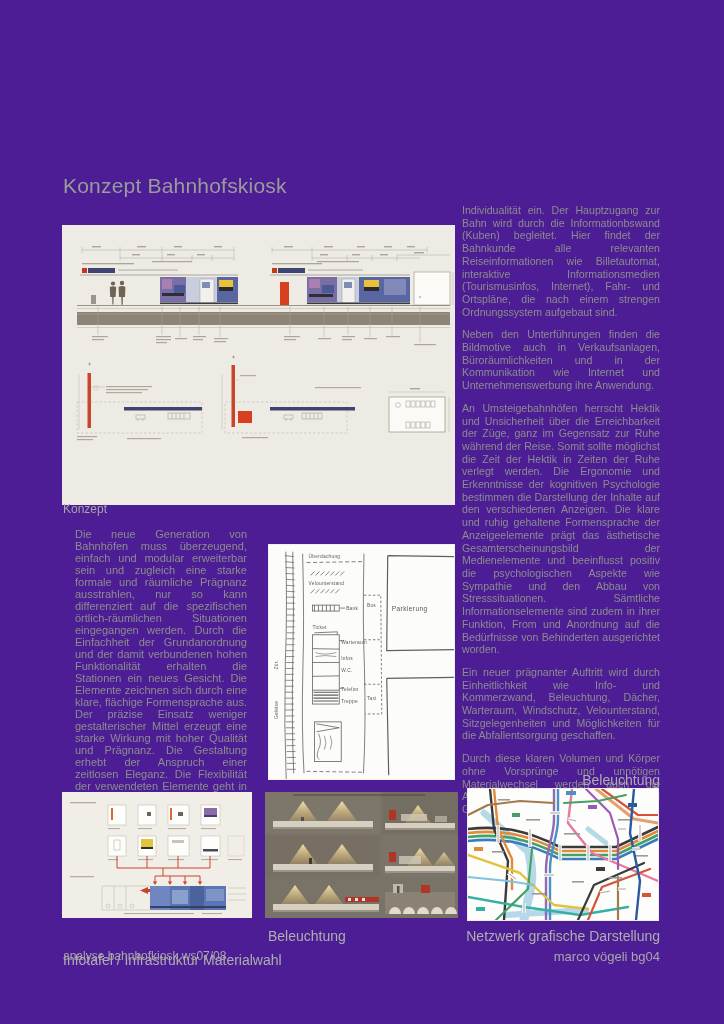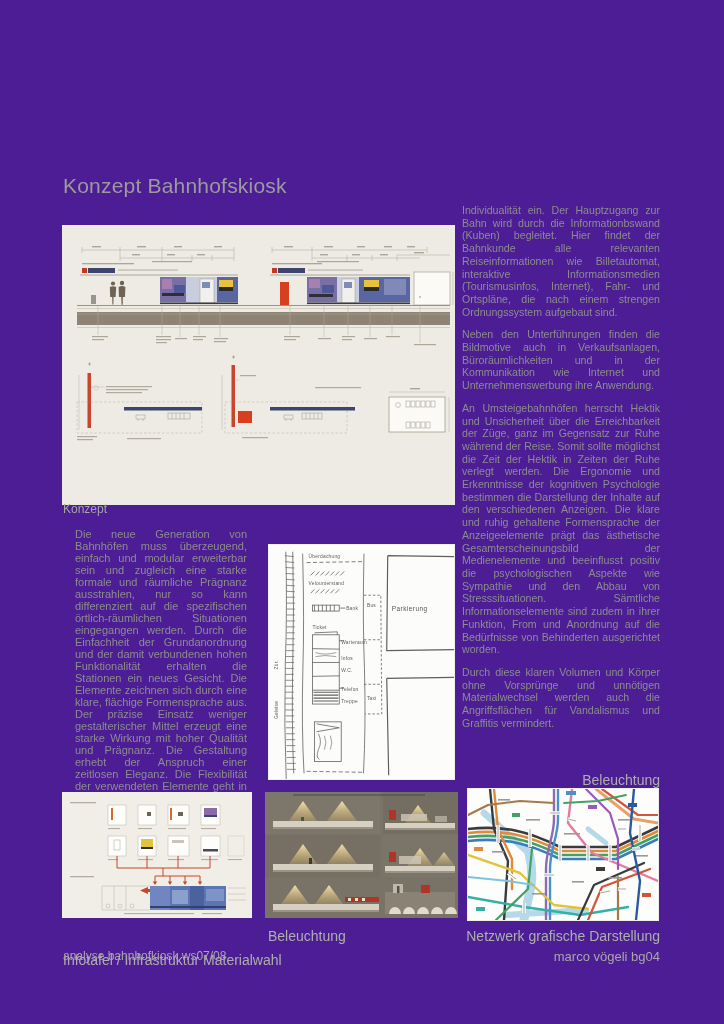--- a/index.html
+++ b/index.html
@@ -240,20 +240,21 @@
         </g>
         <line x1="387" y1="172" x2="387" y2="207" stroke="#b9b4a7" stroke-width="0.5"></line>
       </g>
     </svg>
   </div>
 
   <div class="col-right">
     <p>Individualität ein. Der Hauptzugang zur Bahn wird durch die Informationbswand (Kuben) begleitet. Hier findet der Bahnkunde alle relevanten Reiseinformationen wie Billetautomat, interaktive Informationsmedien (Tourismusinfos, Internet), Fahr- und Ortspläne, die nach einem strengen Ordnungssystem aufgebaut sind.</p>
     <p>Neben den Unterführungen finden die Bildmotive auch in Verkaufsanlagen, Büroräumlichkeiten und in der Kommunikation wie Internet und Unternehmenswerbung ihre Anwendung.</p>
     <p>An Umsteigebahnhöfen herrscht Hektik und Unsicherheit über die Erreichbarkeit der Züge, ganz im Gegensatz zur Ruhe während der Reise. Somit sollte möglichst die Zeit der Hektik in Zeiten der Ruhe verlegt werden. Die Ergonomie und Erkenntnisse der kognitiven Psychologie bestimmen die Darstellung der Inhalte auf den verschiedenen Anzeigen. Die klare und ruhig gehaltene Formensprache der Anzeigeelemente prägt das ästhetische Gesamterscheinungsbild der Medienelemente und beeinflusst positiv die psychologischen Aspekte wie Sympathie und den Abbau von Stresssituationen. Sämtliche Informationselemente sind zudem in ihrer Funktion, From und Anordnung auf die Bedürfnisse von Behinderten ausgerichtet worden.</p>
+    <p>Ein neuer prägnanter Auftritt wird durch Einheitlichkeit wie Info- und Kommerzwand, Beleuchtung, Dächer, Warteraum, Windschutz, Velounterstand, Sitzgelegenheiten und Möglichkeiten für die Abfallentsorgung geschaffen.</p>
     <p>Durch diese klaren Volumen und Körper ohne Vorsprünge und unnötigen Materialwechsel werden auch die Angriffsflächen für Vandalismus und Graffitis vermindert.</p>
   </div>
 
   <div class="col-left">
     <div class="subhead">Konzept</div>
     <p>Die neue Generation von Bahnhöfen muss überzeugend, einfach und modular erweiterbar sein und zugleich eine starke formale und räumliche Prägnanz ausstrahlen, nur so kann differenziert auf die spezifischen örtlich-räumlichen Situationen eingegangen werden. Durch die Einfachheit der Grundanordnung und der damit verbundenen hohen Funktionalität erhalten die Stationen ein neues Gesicht. Die Elemente zeichnen sich durch eine klare, flächige Formensprache aus. Der präzise Einsatz weniger gestalterischer Mittel erzeugt eine starke Wirkung mit hoher Qualität und Prägnanz. Die Gestaltung erhebt der Anspruch einer zeitlosen Eleganz. Die Flexibilität der verwendeten Elemente geht in Ihrer Anwendung auf das Spannungsfeld Uniformität und</p>
   </div>
 
   <div class="sketch">
     <svg width="185" height="234" viewBox="0 0 187 235">

